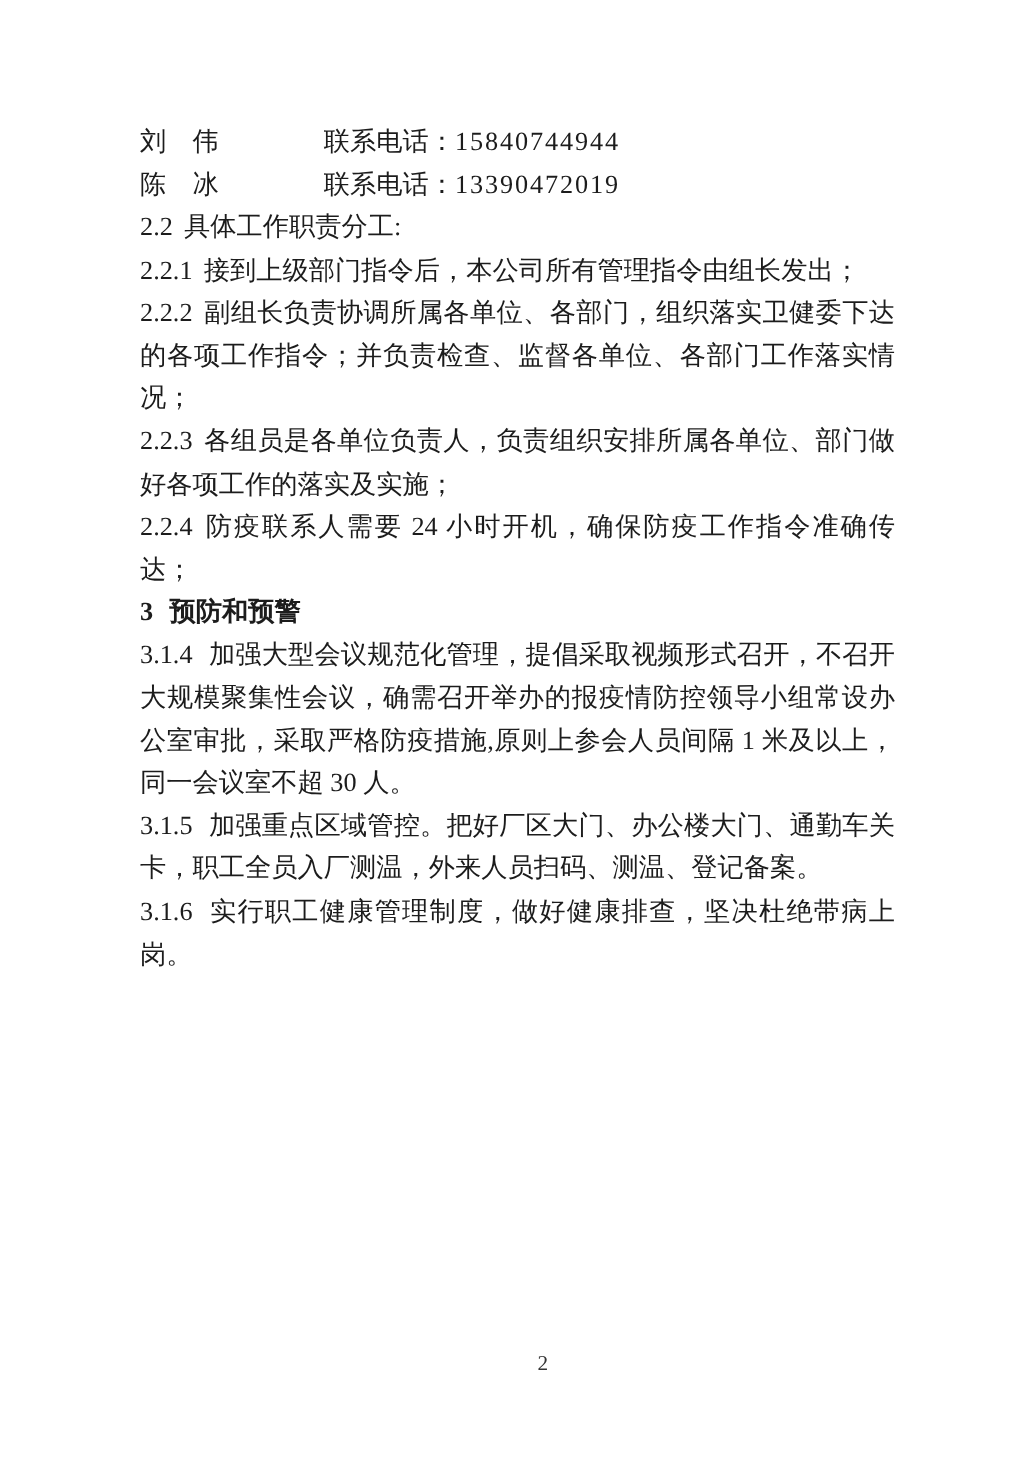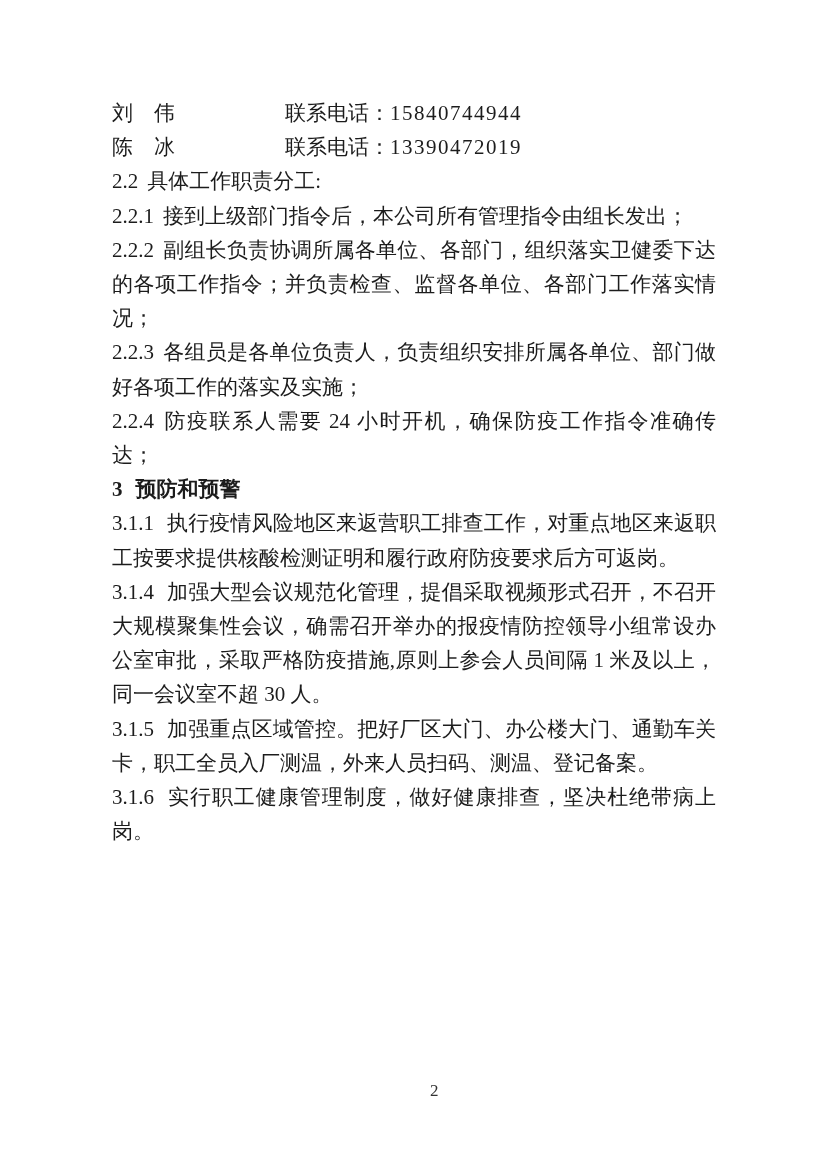--- a/index.html
+++ b/index.html
@@ -28,21 +28,21 @@
   }
   .content p {
     margin: 0;
     padding: 0;
   }
   .contact-line {
     padding-left: 178px;
     text-align: left;
   }
   .contact-name {
-    margin-right: 110px;
+    margin-right: 84px;
   }
   .contact-phone {
     letter-spacing: 1.5px;
   }
   .p-num {
     margin-right: 9px;
   }
   .wide-gap .p-num {
     margin-right: 13px;
   }
@@ -73,21 +73,20 @@
 
     <p class="para"><span class="p-num">2.2.2</span><span class="p-text">副组长负责协调所属各单位、各部门，组织落实卫健委下达的各项工作指令；并负责检查、监督各单位、各部门工作落实情况；</span></p>
 
     <p class="para"><span class="p-num">2.2.3</span><span class="p-text">各组员是各单位负责人，负责组织安排所属各单位、部门做好各项工作的落实及实施；</span></p>
 
     <p class="para"><span class="p-num">2.2.4</span><span class="p-text">防疫联系人需要 24 小时开机，确保防疫工作指令准确传达；</span></p>
 
     <p class="para heading wide-gap"><span class="p-num">3</span><span class="p-text">预防和预警</span></p>
 
 
-    <p class="para wide-gap"><span class="p-num">3.1.1</span><span class="p-text">执行疫情风险地区来返营职工排查工作，对重点地区来返职工按要求提供核酸检测证明和履行政府防疫要求后方可返岗。</span></p>
 
 
 
     <p class="para wide-gap"><span class="p-num">3.1.4</span><span class="p-text">加强大型会议规范化管理，提倡采取视频形式召开，不召开大规模聚集性会议，确需召开举办的报疫情防控领导小组常设办公室审批，采取严格防疫措施,原则上参会人员间隔 1 米及以上，同一会议室不超 30 人。</span></p>
 
     <p class="para wide-gap"><span class="p-num">3.1.5</span><span class="p-text">加强重点区域管控。把好厂区大门、办公楼大门、通勤车关卡，职工全员入厂测温，外来人员扫码、测温、登记备案。</span></p>
 
     <p class="para wide-gap"><span class="p-num">3.1.6</span><span class="p-text">实行职工健康管理制度，做好健康排查，坚决杜绝带病上岗。</span></p>
 
   </div>

